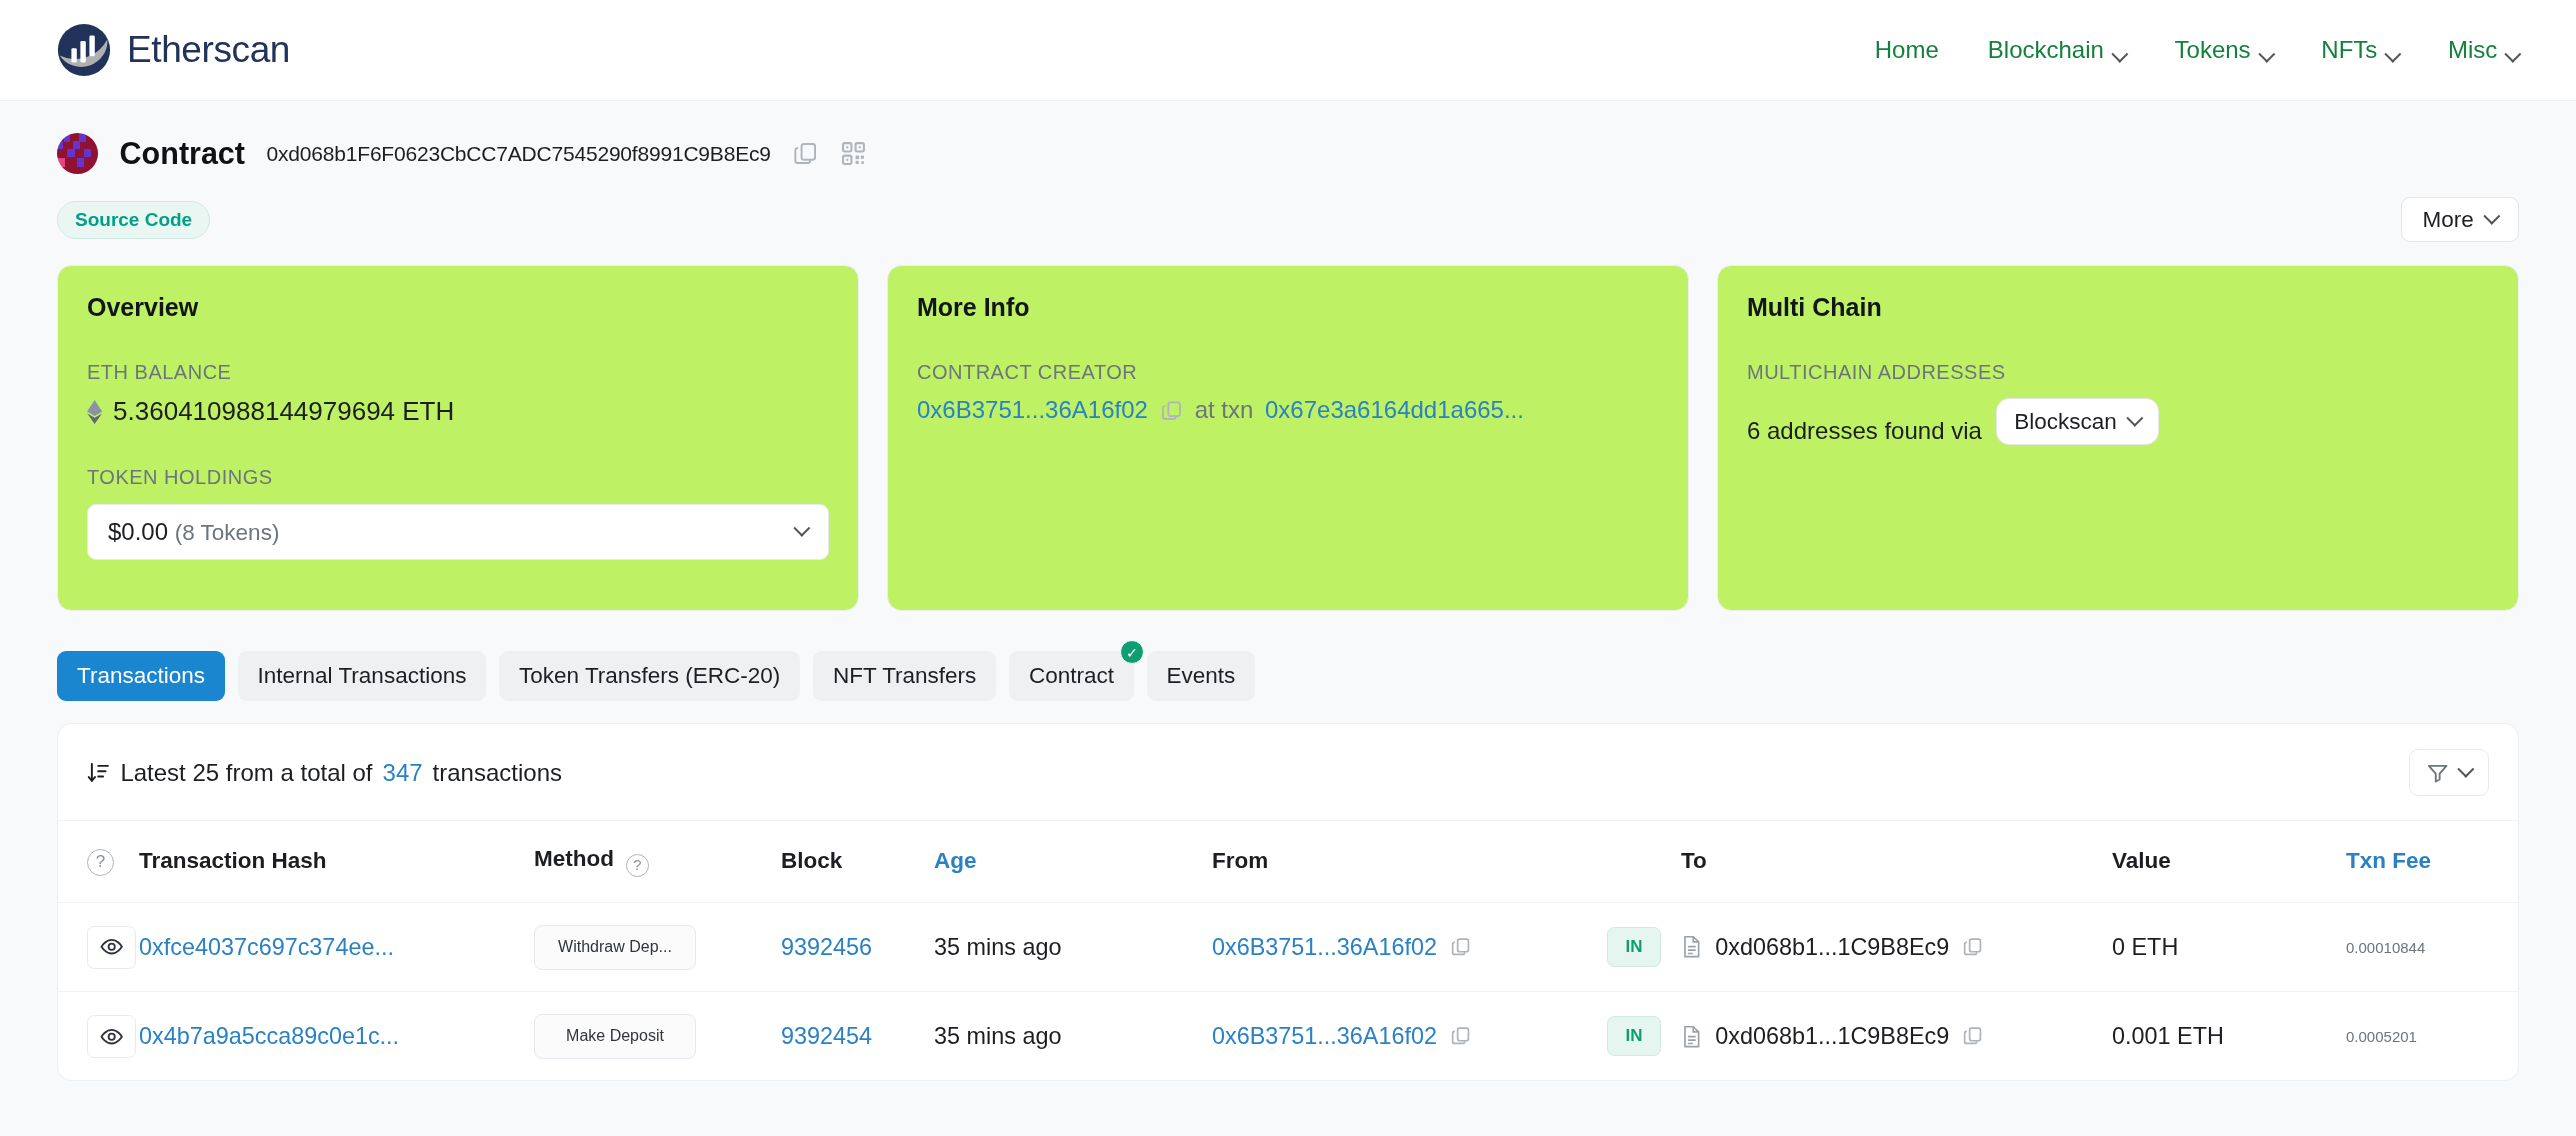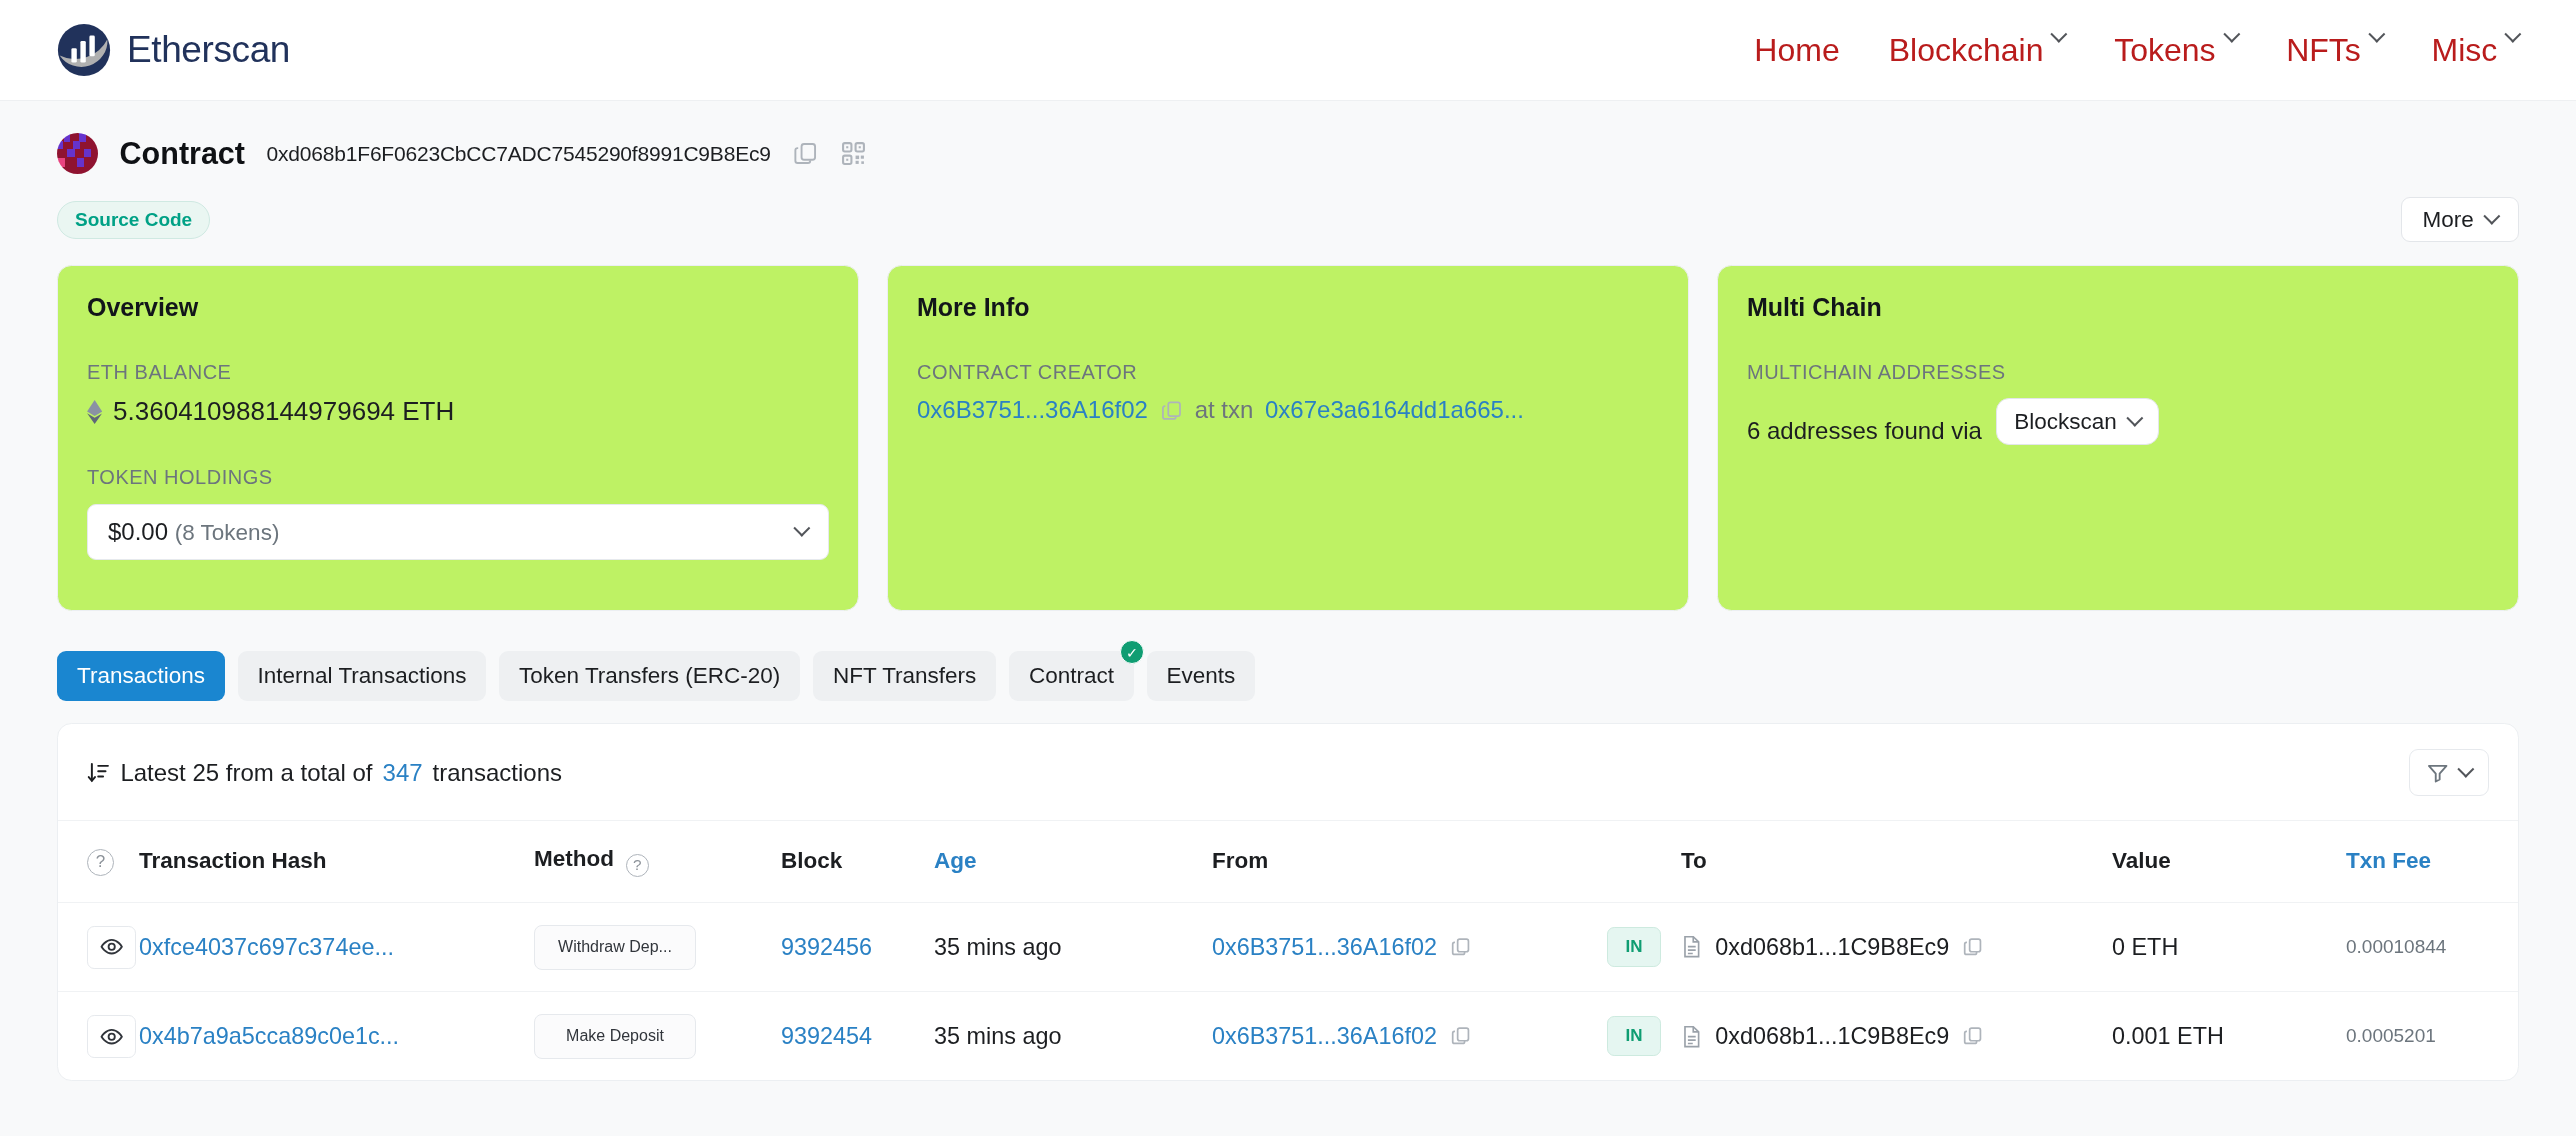--- a/index.html
+++ b/index.html
@@ -23,23 +23,23 @@
   }
   .brand { display: flex; align-items: center; gap: 16px; }
   .brand-logo { width: 54px; height: 54px; position: relative; }
   .brand-name {
     font-size: 37px;
     color: #21325b;
     letter-spacing: -0.4px;
   }
   .mainnav { display: flex; align-items: center; gap: 49px; }
   .navitem {
-    display: flex; align-items: flex-start; gap: 10px;
-    font-size: 32px;
-    color: #b91c1c;
+    display: flex; align-items: flex-end; gap: 10px;
+    font-size: 24px;
+    color: #15803d;
     cursor: pointer;
     white-space: nowrap;
   }
   .chev {
     display: inline-block;
     width: 11.7px; height: 11.7px;
     border-right: 2.3px solid #52555a;
     border-bottom: 2.3px solid #52555a;
     transform: rotate(45deg) translate(-2.7px,-2.7px);
   }
@@ -243,21 +243,21 @@
     cursor: pointer;
     max-width: 180px; overflow: hidden; text-overflow: ellipsis;
   }
   .addrcell { display: flex; align-items: center; gap: 12.6px; }
   .inpill {
     display: inline-flex; align-items: center; justify-content: center;
     width: 54px; height: 40px; border-radius: 7.2px;
     background: #e5f6f1; border: 0.9px solid #cdeadf;
     color: #0f9d72; font-size: 17px; font-weight: bold;
   }
-  .feecell { color: #6c757d; font-size: 19px; margin-left: 12px; }
+  .feecell { color: #6c757d; font-size: 15px; margin-left: 12px; }
   svg { display: block; }
 </style>
 </head>
 <body>
 
 <div class="topbar">
   <div class="brand">
     <span class="brand-logo">
       <svg width="54" height="54" viewBox="0 0 60 60">
         <circle cx="30" cy="30" r="29" fill="#21325b"></circle>

